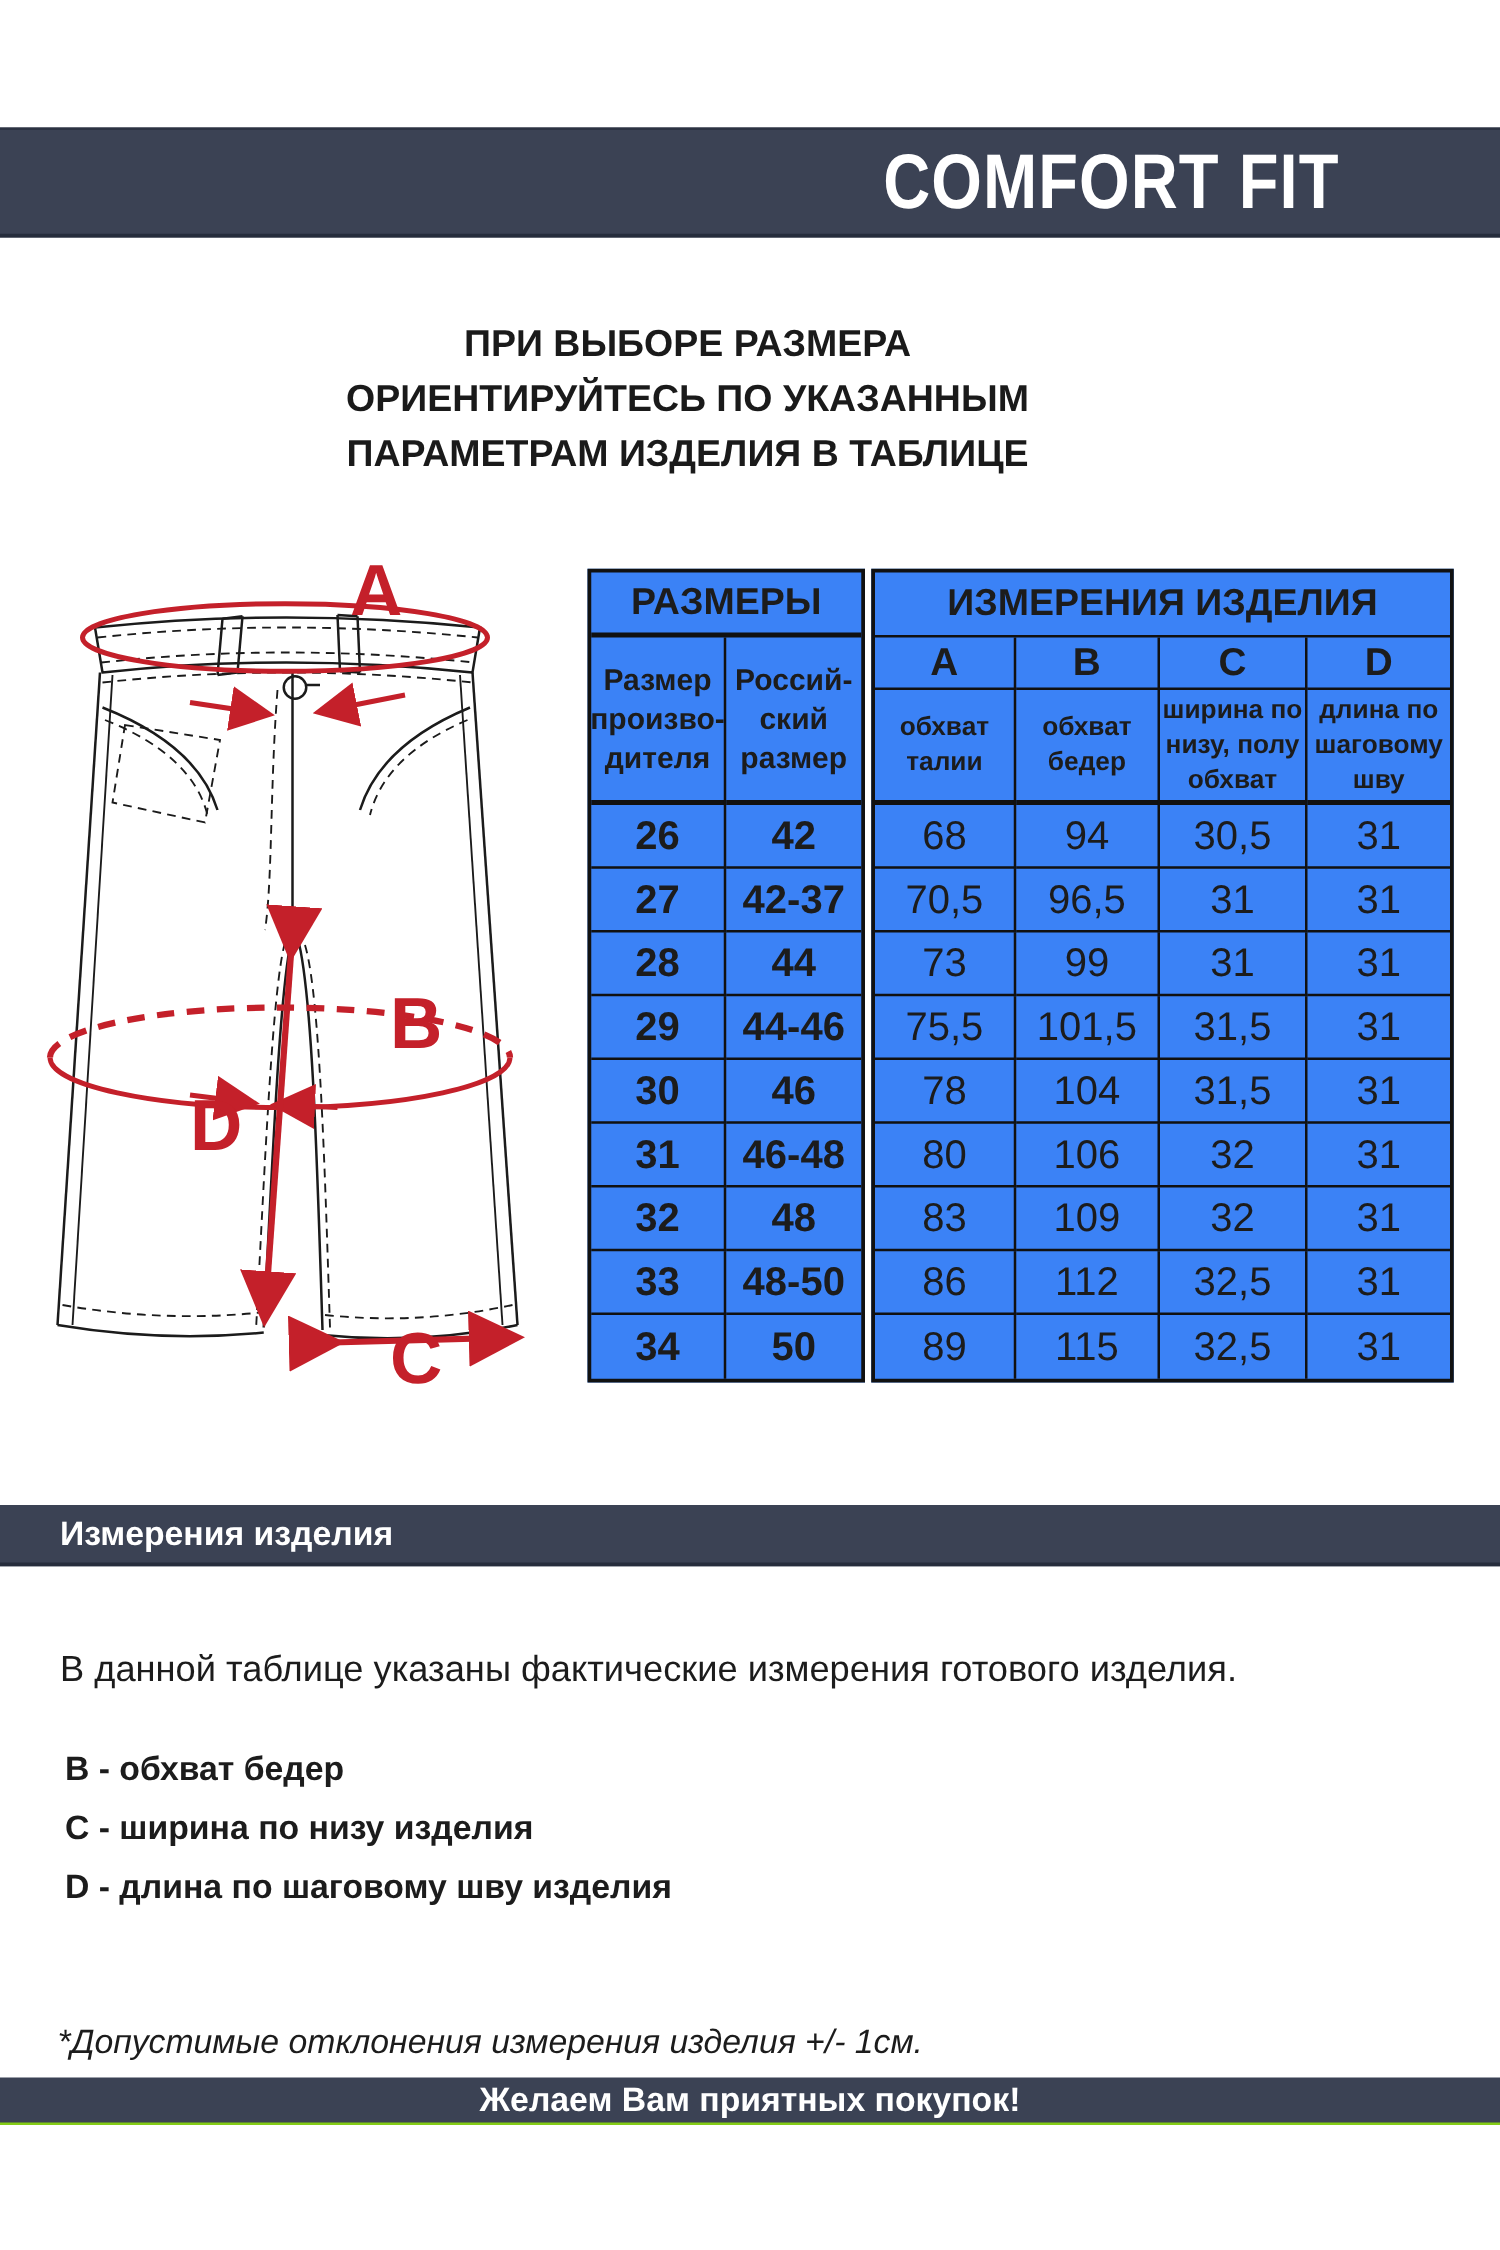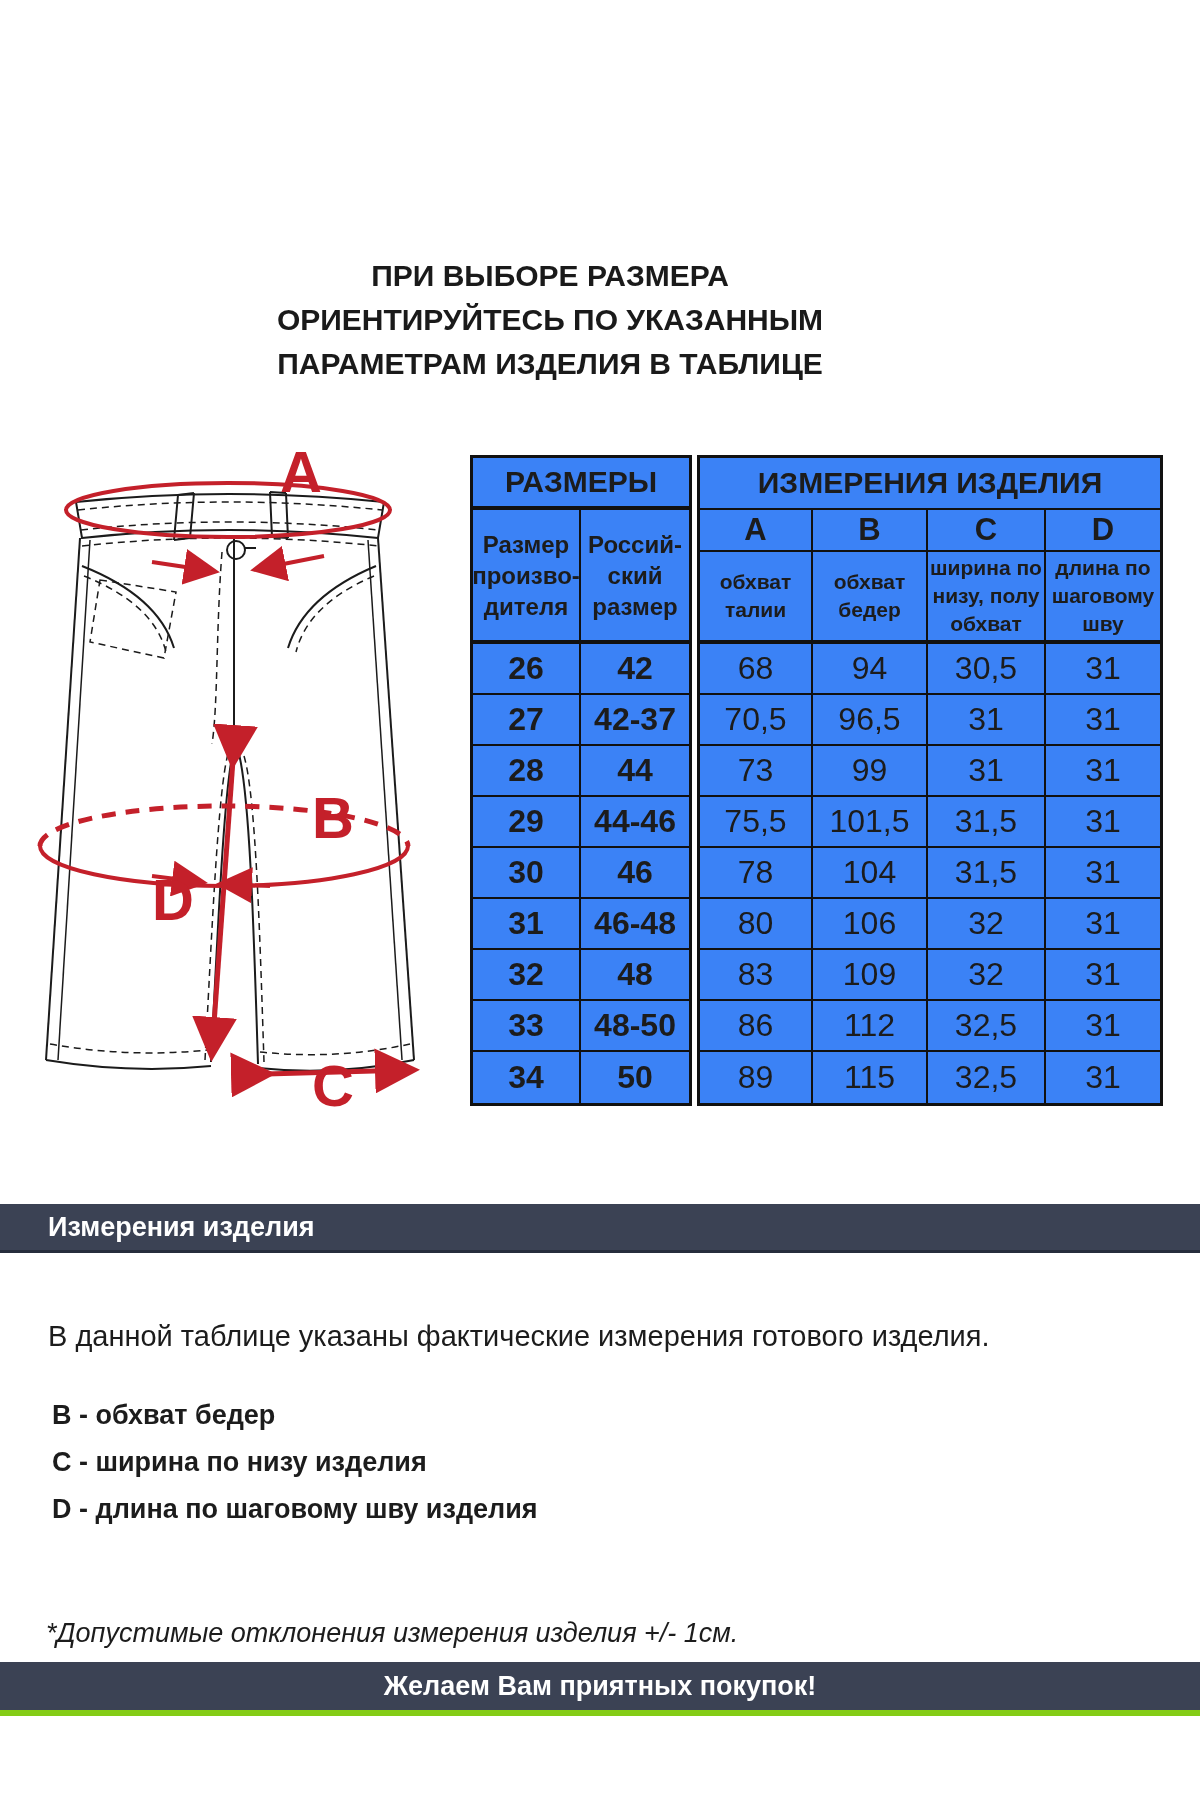--- a/index.html
+++ b/index.html
@@ -9,21 +9,21 @@
   }
   
   .bar{position:absolute;left:0;width:1200px;background:#3b4254;box-sizing:border-box;}
   .bar.top-banner{top:102px;height:88px;border-top:2px solid #2c3342;border-bottom:3px solid #262d3c;
     display:flex;align-items:center;justify-content:flex-end;padding-right:128px;}
   .brand{color:#ffffff;font-weight:bold;font-size:62px;letter-spacing:1px;
     display:inline-block;transform:scaleX(0.84);transform-origin:right center;white-space:nowrap;}
   .bar.section-bar{top:1204px;height:49px;border-bottom:3px solid #262d3c;
     display:flex;align-items:center;padding-left:48px;}
   .section-bar-label{color:#ffffff;font-weight:bold;font-size:27px;}
-  .bar.footer-bar{top:1662px;height:54px;border-bottom:6px solid #84cc16;
+  .bar.footer-bar{top:1662px;height:38px;border-bottom:2px solid #84cc16;
     display:flex;align-items:center;justify-content:center;}
   .footer-label{color:#ffffff;font-weight:bold;font-size:27px;}
   
   .intro{position:absolute;top:254px;left:0;width:1100px;text-align:center;
     font-size:30px;font-weight:bold;line-height:44px;color:#1a1a1a;}
   
   .tbl{position:absolute;border:3px solid #111;background:#3b82f6;display:grid;box-sizing:content-box;}
   .tbl .cell{box-sizing:border-box;display:flex;align-items:center;justify-content:center;
     text-align:center;border-right:2px solid #111;border-bottom:2px solid #111;white-space:pre-line;}
   .tbl .cell.col-last{border-right:none;}
@@ -47,20 +47,23 @@
   .paragraph{position:absolute;left:48px;top:1320px;font-size:29px;}
   .legend{position:absolute;left:52px;top:1392px;list-style:none;margin:0;padding:0;
     font-size:27px;font-weight:bold;line-height:47px;}
   .note{position:absolute;left:46px;top:1618px;font-size:27px;font-style:italic;}
 </style>
 </head>
 <body>
 
 <div class="page">
 
+  <div class="bar top-banner">
+    <span class="brand">COMFORT FIT</span>
+  </div>
 
   <div class="intro">
     <div>ПРИ ВЫБОРЕ РАЗМЕРА</div>
     <div>ОРИЕНТИРУЙТЕСЬ ПО УКАЗАННЫМ</div>
     <div>ПАРАМЕТРАМ ИЗДЕЛИЯ В ТАБЛИЦЕ</div>
   </div>
 
   <svg class="diagram" viewBox="0 0 430 660" xmlns="http://www.w3.org/2000/svg">
     <defs>
       <marker id="arr" markerWidth="9" markerHeight="9" refX="7" refY="4.5" orient="auto">

